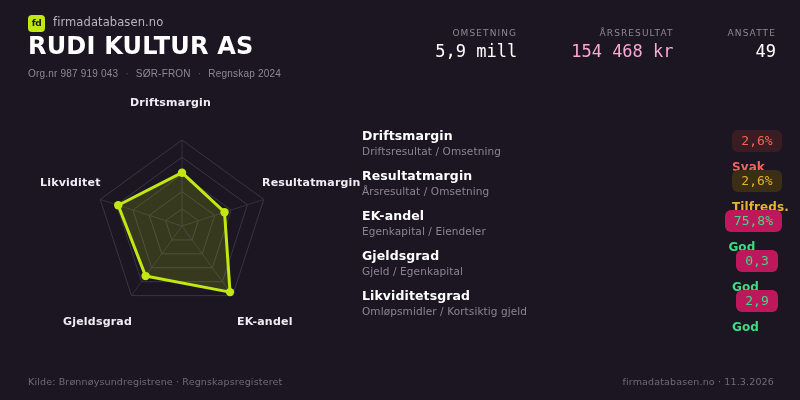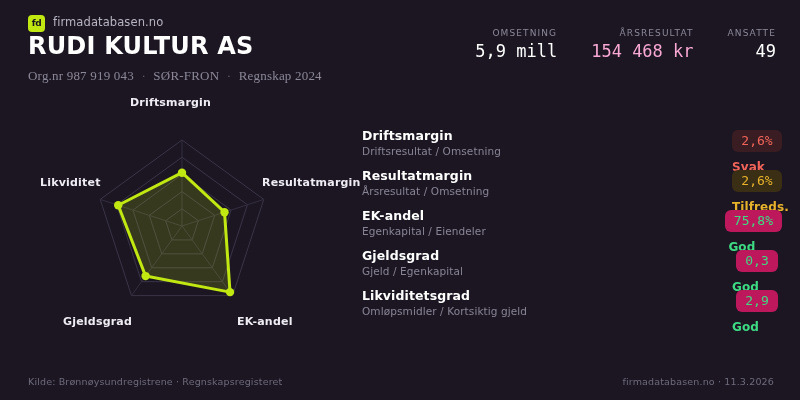--- a/index.html
+++ b/index.html
@@ -22,26 +22,26 @@
     color:#16141c;letter-spacing:-0.4px;line-height:1;
   }
   .brand-name{font-size:11.5px;color:#b9b4c2;letter-spacing:.1px;}
   .company{
     position:absolute;left:28px;top:34px;
     font-size:24px;font-weight:bold;letter-spacing:.2px;color:#ffffff;
     line-height:1;
   }
   .meta{
     position:absolute;left:28px;top:68px;
-    font-family:Liberation Serif, serif;
-    font-size:13px;color:#8d8898;letter-spacing:.2px;white-space:nowrap;
+    font-family:Liberation Sans, sans-serif;
+    font-size:10px;color:#8d8898;letter-spacing:.2px;white-space:nowrap;
   }
   .meta .sep{color:#5d5868;padding:0 4px;}
 
-  .kpis{position:absolute;right:24px;top:28px;display:flex;align-items:flex-start;gap:34px;}
+  .kpis{position:absolute;right:24px;top:28px;display:flex;align-items:flex-start;gap:54px;}
   .kpi{display:flex;flex-direction:column;align-items:flex-end;}
   .kpi-label{
     font-size:9px;letter-spacing:1.1px;color:#8d8898;text-transform:uppercase;
     margin-bottom:5px;white-space:nowrap;
   }
   .kpi-value{
     font-family:"DejaVu Sans Mono", monospace;
     font-size:17px;color:#ffffff;white-space:nowrap;line-height:1;
   }
   .kpi-value.pos{color:#f9a8d4;}

